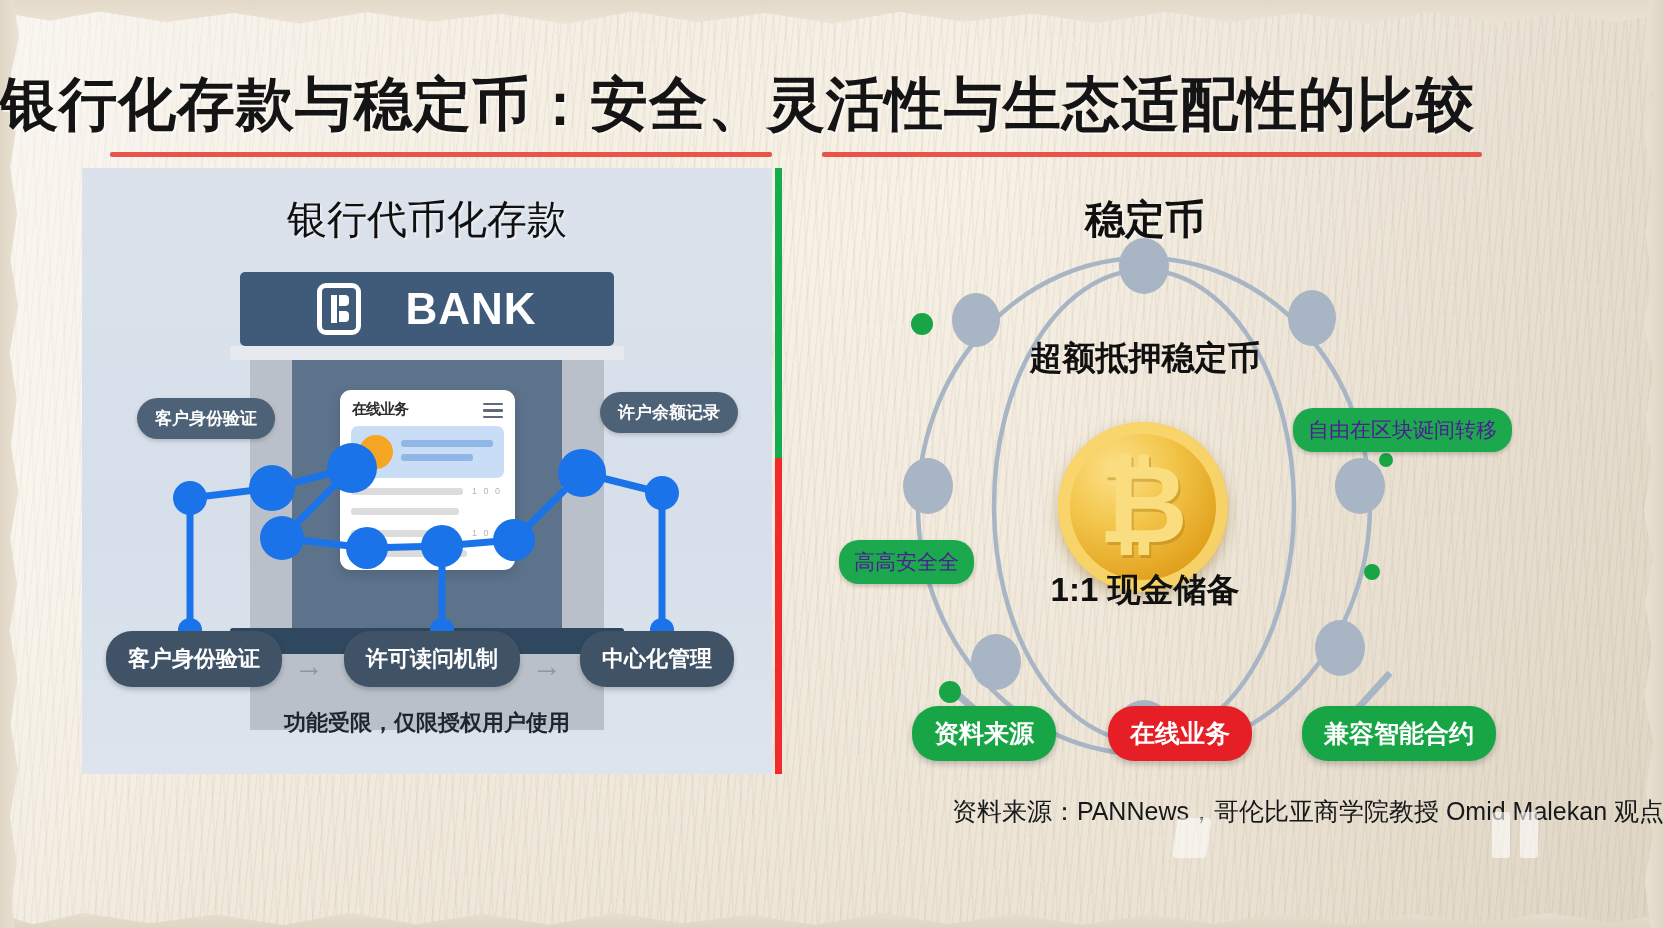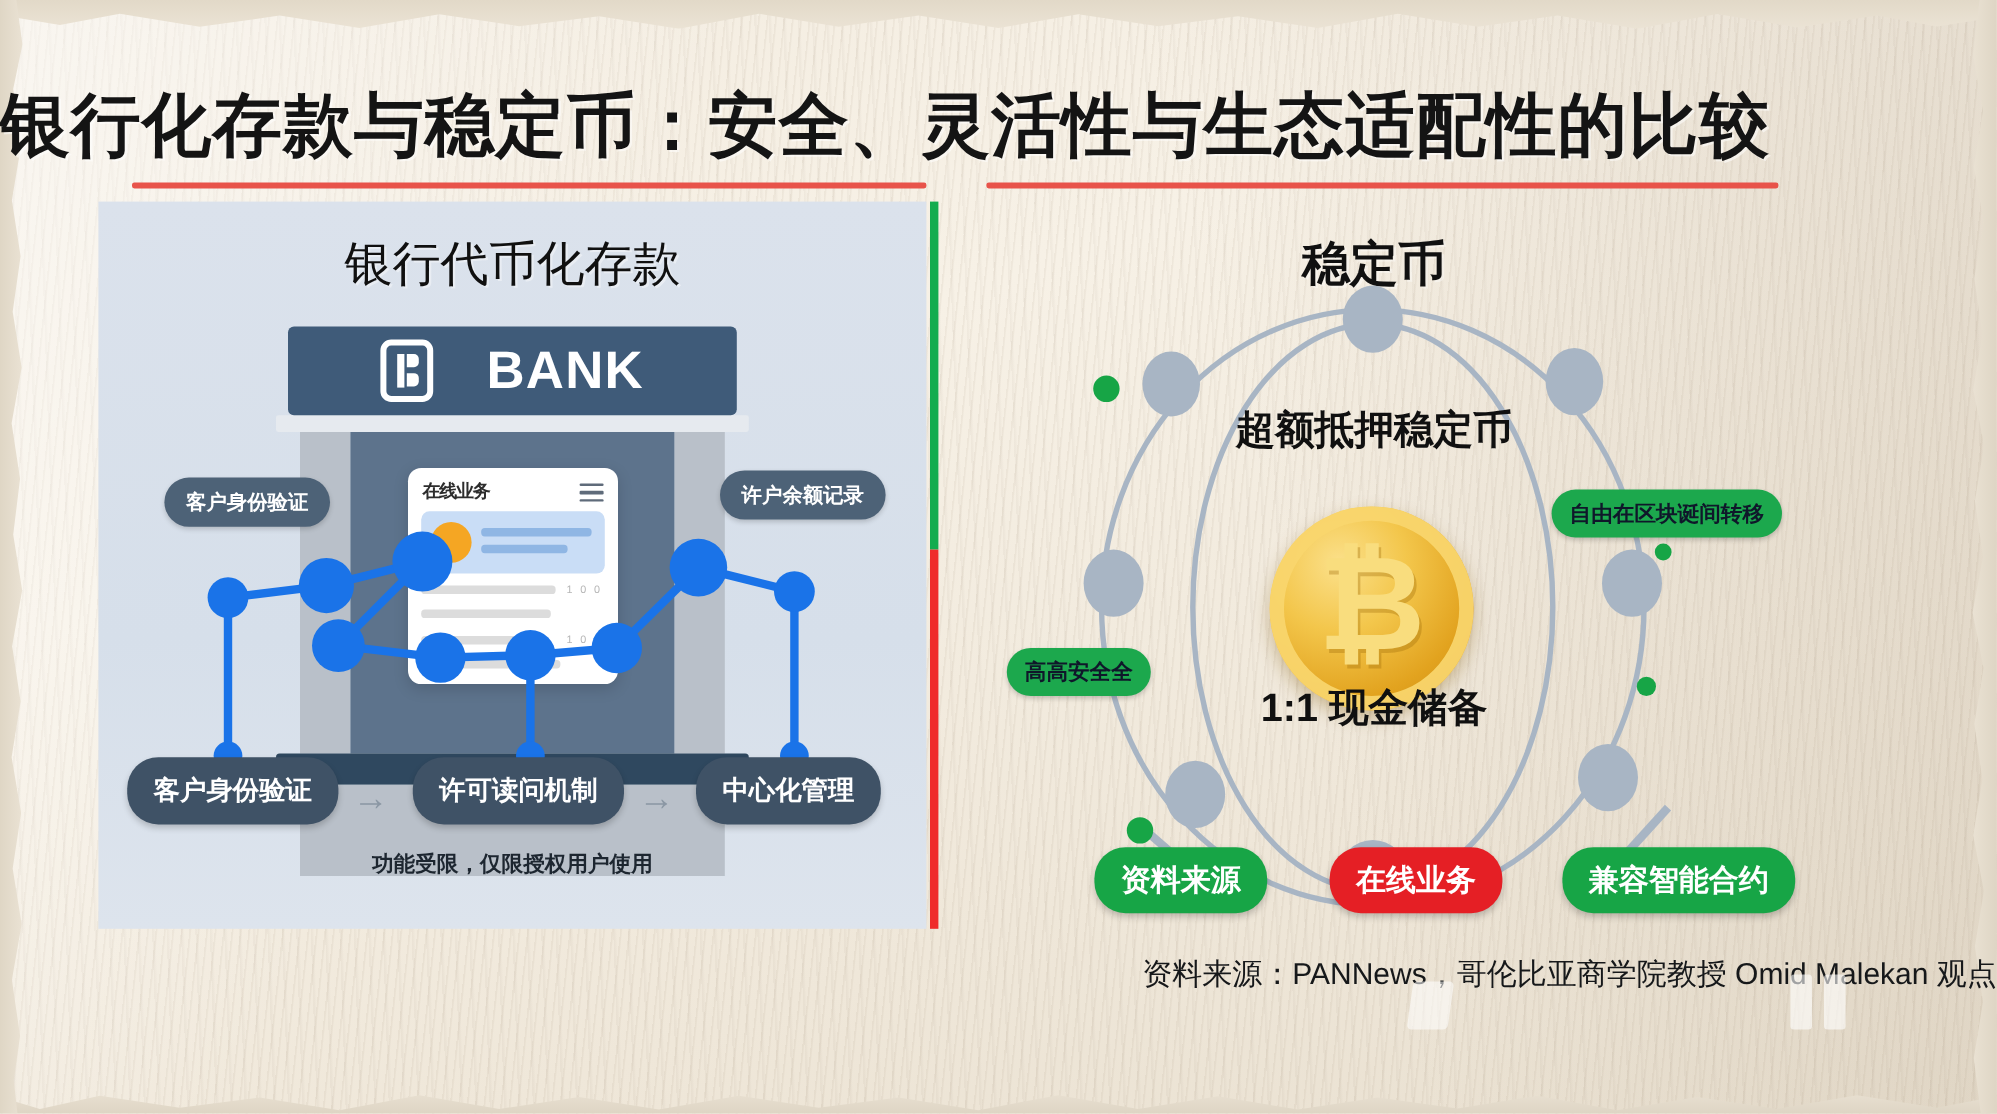--- a/index.html
+++ b/index.html
@@ -119,21 +119,21 @@
     box-shadow:0 3px 5px rgba(0,0,0,0.2);
   }
   #pill-f1{left:24px;top:463px;}
   #pill-f2{left:262px;top:463px;}
   #pill-f3{left:498px;top:463px;}
   .arrow-flow{position:absolute;top:481px;font-size:30px;color:#8b97a4;font-weight:bold;}
   #arr1{left:212px;}
   #arr2{left:450px;}
   #left-caption{
     position:absolute;left:0;top:540px;width:690px;text-align:center;
-    font-size:18px;font-weight:bold;color:#1d2630;
+    font-size:22px;font-weight:bold;color:#1d2630;
   }
 
   
   #divider-green{position:absolute;left:775px;top:168px;width:7px;height:290px;background:#13ac4f;}
   #divider-red{position:absolute;left:775px;top:458px;width:7px;height:316px;background:#ef2b2b;}
 
   
   #right-panel{position:absolute;left:800px;top:168px;width:690px;height:606px;}
   #right-title{
     position:absolute;left:0;top:24px;width:690px;text-align:center;
@@ -156,22 +156,22 @@
   #arrow-right{left:448px;top:300px;}
   #label-over{
     position:absolute;left:0;top:168px;width:690px;text-align:center;
     font-size:33px;font-weight:bold;color:#101010;
   }
   #label-reserve{
     position:absolute;left:0;top:400px;width:690px;text-align:center;
     font-size:33px;font-weight:bold;color:#101010;
   }
   .pill-green{
-    position:absolute;background:#1ca84d;color:#0f172a;border-radius:20px;
-    font-size:18px;font-weight:bold;padding:8px 15px;white-space:nowrap;
+    position:absolute;background:#1ca84d;color:#4c1d95;border-radius:20px;
+    font-size:21px;font-weight:normal;padding:8px 15px;white-space:nowrap;
     box-shadow:0 2px 4px rgba(0,0,0,0.2);
   }
   .pill-green-lg{
     position:absolute;background:#17a546;color:#fff;border-radius:26px;
     font-size:25px;font-weight:bold;padding:11px 22px;white-space:nowrap;
     box-shadow:0 3px 6px rgba(0,0,0,0.22);
   }
   .pill-red-lg{
     position:absolute;background:#e51f25;color:#fff;border-radius:26px;
     font-size:25px;font-weight:bold;padding:11px 22px;white-space:nowrap;

